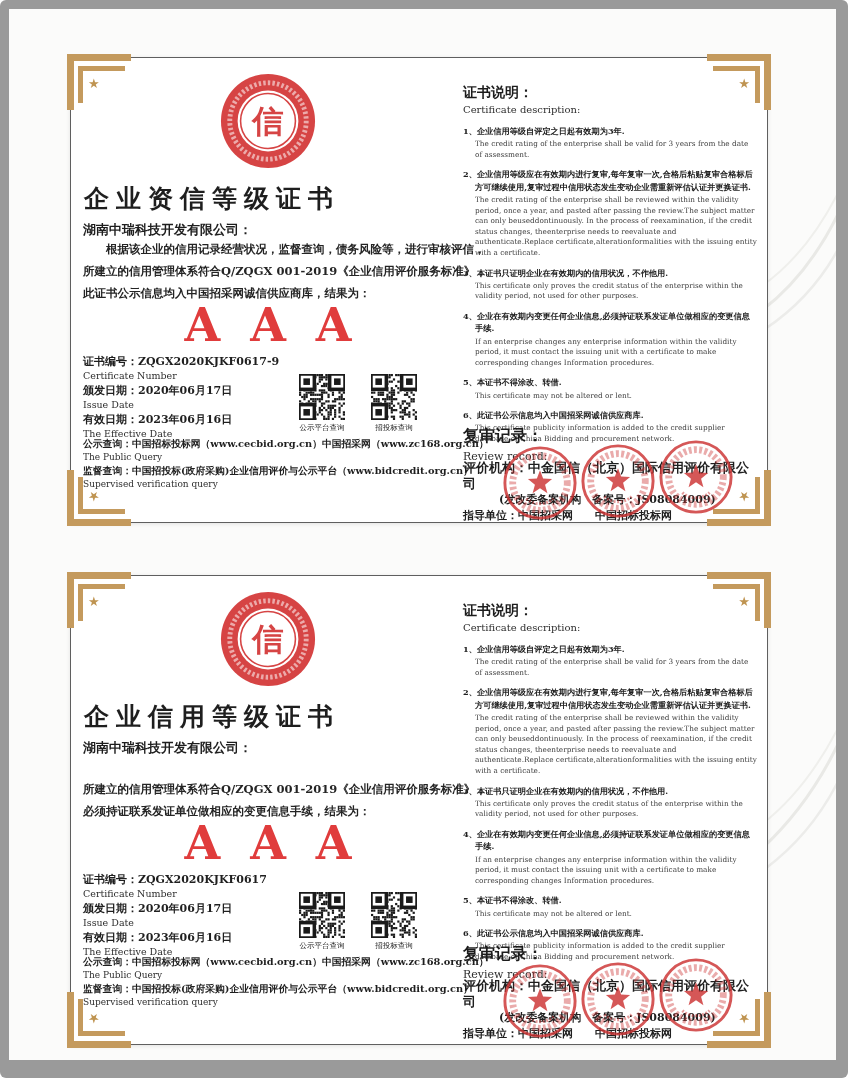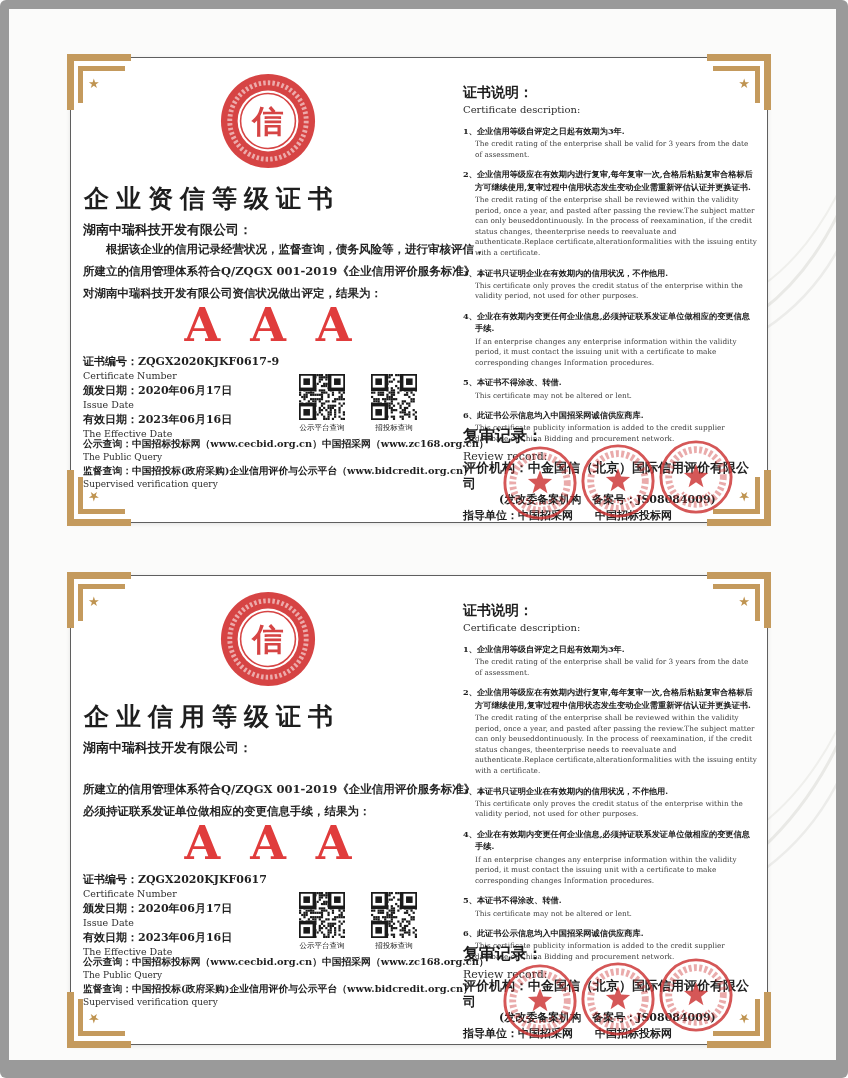--- a/index.html
+++ b/index.html
@@ -108,21 +108,21 @@
           <circle r="48" fill="#d64444"></circle>
           <circle r="39" fill="none" stroke="#ffffff" stroke-width="5" stroke-dasharray="2.5 2.2" opacity=".55"></circle>
           <circle r="31" fill="#ffffff"></circle>
           <circle r="28" fill="none" stroke="#d64444" stroke-width="1.6"></circle>
           <text x="0" y="11" text-anchor="middle" font-size="32" font-weight="bold" fill="#d64444">信</text>
         </svg>
         <div class="cert-title">企业资信等级证书</div>
         <div class="company">湖南中瑞科技开发有限公司：</div>
         <div class="body-line bl-0">根据该企业的信用记录经营状况，监督查询，债务风险等，进行审核评信，</div>
         <div class="body-line bl-1">所建立的信用管理体系符合Q/ZQGX 001-2019《企业信用评价服务标准》，</div>
-        <div class="body-line bl-2">对湖南中瑞科技开发有限公司资信状况做出评定，结果为：</div>
+        <div class="body-line bl-2">此证书公示信息均入中国招采网诚信供应商库，结果为：</div>
         <div class="rating">AAA</div>
 
         <div class="fields">
           <div class="f-zh"><span>证书编号：</span><span>ZQGX2020KJKF0617-9</span></div>
           <div class="f-en">Certificate Number</div>
           <div class="f-zh"><span>颁发日期：</span><span>2020年06月17日</span></div>
           <div class="f-en">Issue Date</div>
           <div class="f-zh"><span>有效日期：</span><span>2023年06月16日</span></div>
           <div class="f-en">The Effective Date</div>
         </div>

